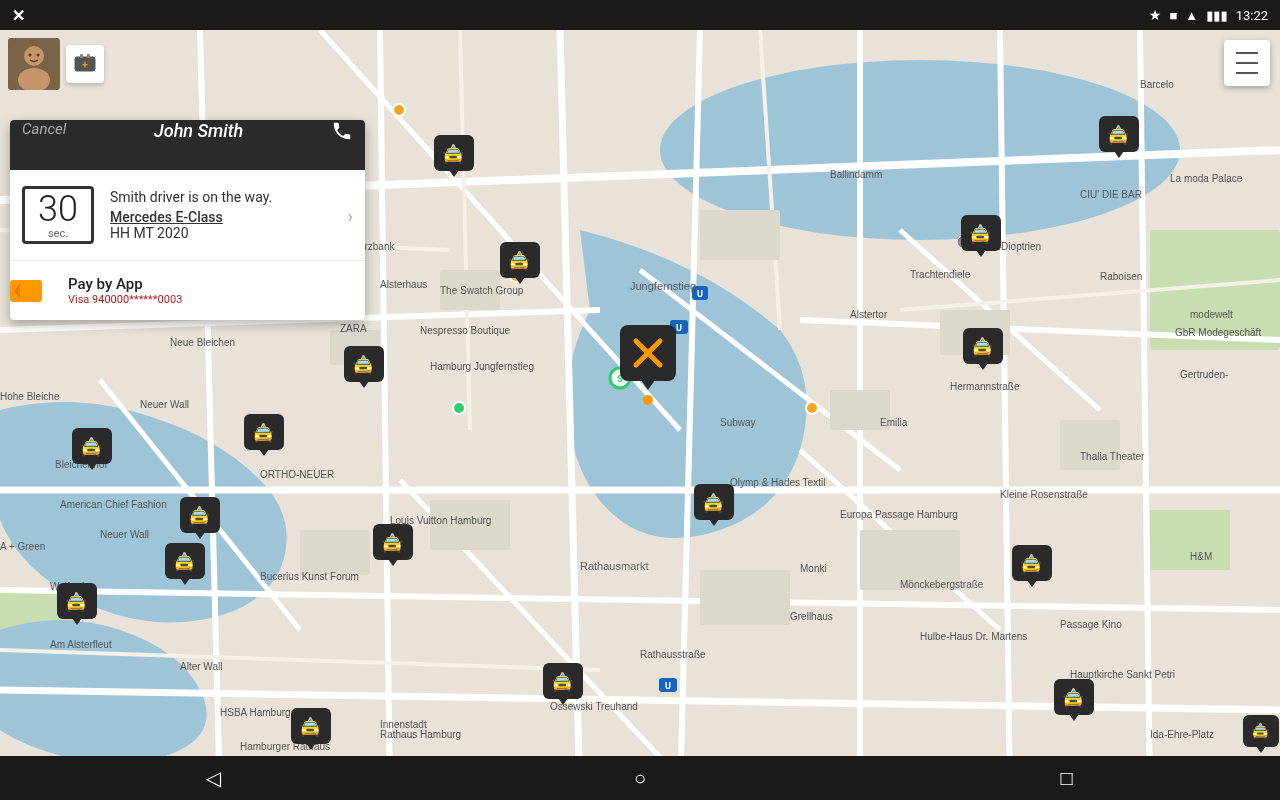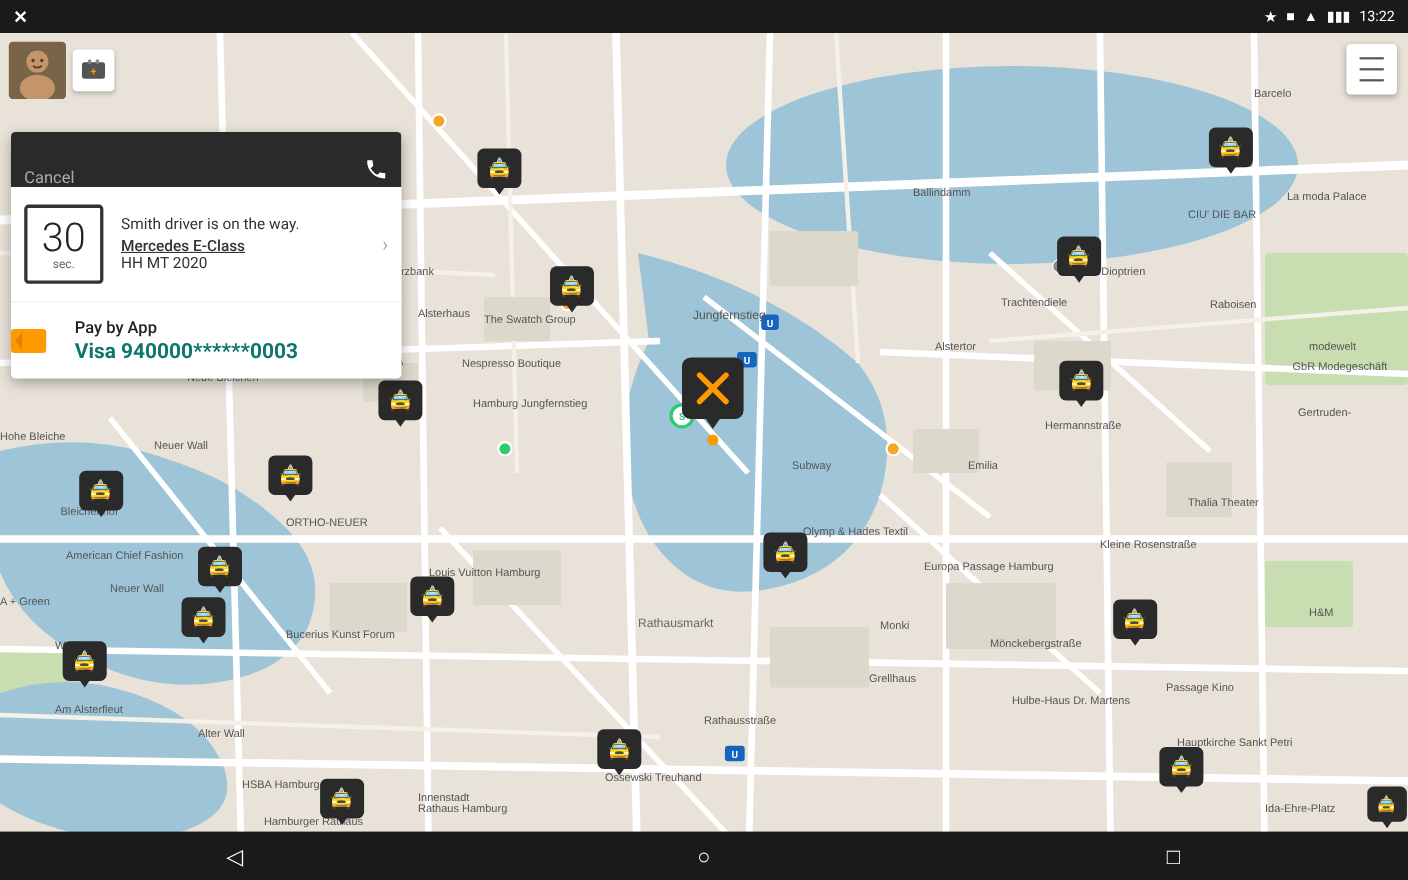--- a/index.html
+++ b/index.html
@@ -105,23 +105,24 @@
       border-radius: 4px;
       box-shadow: 0 4px 12px rgba(0,0,0,0.3);
       overflow: hidden;
       z-index: 50;
     }
 
     
     #panel-header {
       background: #2a2a2a;
       display: flex;
-      align-items: flex-end;
+      align-items: flex-start;
       padding: 0 12px;
       height: 50px;
+      font-style: italic;
     }
     #cancel-btn {
       color: #aaa;
       font-size: 15px;
       cursor: pointer;
       margin-right: auto;
     }
     #driver-name {
       color: #fff;
       font-size: 18px;
@@ -138,21 +139,21 @@
 
     
     #driver-info {
       display: flex;
       align-items: center;
       padding: 16px 12px;
       border-bottom: 1px solid #eee;
     }
     #countdown {
       width: 72px;
-      height: 72px;
+      height: 58px;
       border: 3px solid #333;
       border-radius: 4px;
       display: flex;
       flex-direction: column;
       align-items: center;
       justify-content: center;
       margin-right: 16px;
       flex-shrink: 0;
     }
     #countdown-number {
@@ -206,23 +207,22 @@
       margin-right: 12px;
       flex-shrink: 0;
     }
     #payment-info {}
     #payment-method {
       font-size: 15px;
       font-weight: 500;
       color: #222;
     }
     #payment-card {
-      font-size: 19px;
-      color: #0f766e;
-      font-weight: bold;
+      font-size: 11px;
+      color: #b91c1c;
     }
 
     
     .taxi-marker {
       position: absolute;
       display: flex;
       flex-direction: column;
       align-items: center;
       cursor: pointer;
     }
@@ -607,20 +607,21 @@
         <rect x="14" y="2" width="3" height="4" rx="1" fill="#888"></rect>
         <text x="12" y="16" text-anchor="middle" font-size="10" fill="#f90" font-weight="bold">+</text>
       </svg>
     </div>
   </div>
 
   <div id="info-panel">
 
     <div id="panel-header">
       <span id="cancel-btn">Cancel</span>
+      <span id="driver-name">John Smith</span>
       <span id="phone-btn">
         <svg width="22" height="22" viewBox="0 0 24 24" fill="white">
           <path d="M6.6 10.8c1.4 2.8 3.8 5.1 6.6 6.6l2.2-2.2c.3-.3.7-.4 1-.2 1.1.4 2.3.6 3.6.6.6 0 1 .4 1 1V20c0 .6-.4 1-1 1-9.4 0-17-7.6-17-17 0-.6.4-1 1-1h3.5c.6 0 1 .4 1 1 0 1.3.2 2.5.6 3.6.1.3 0 .7-.2 1L6.6 10.8z"></path>
         </svg>
       </span>
     </div>
 
     <div id="driver-info">
       <div id="countdown">
         <span id="countdown-number">30</span>

